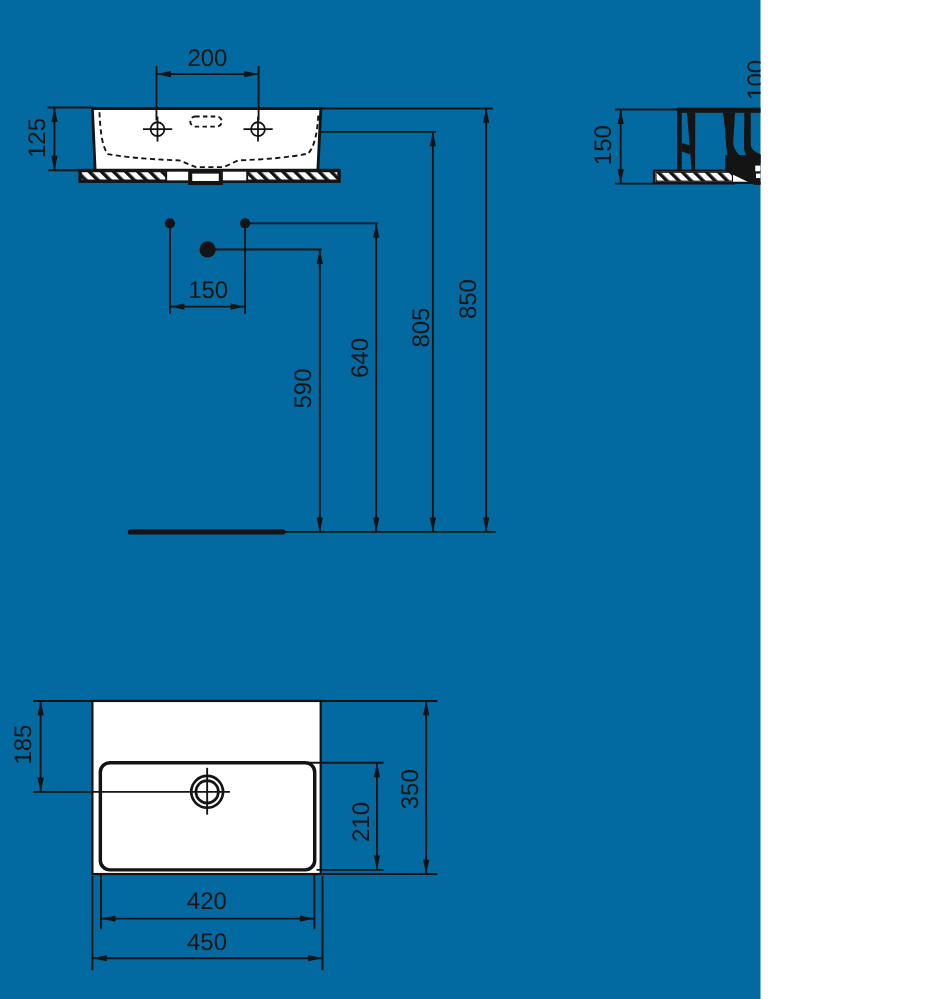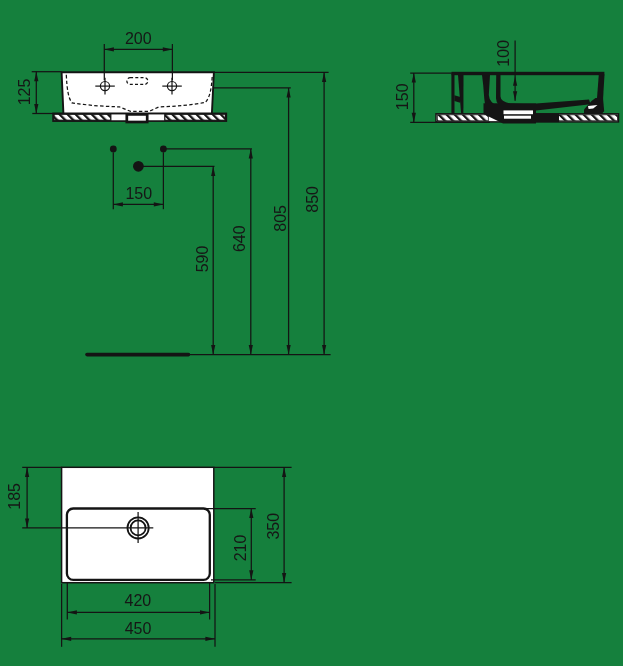--- a/index.html
+++ b/index.html
@@ -1,16 +1,16 @@
 <!DOCTYPE html>
 <html><head>
 <meta charset="utf-8">
 <style>
 html,body{margin:0;padding:0;background:#fff;}
-#page{position:relative;width:623px;height:666px;background:#15803d;font-family:"Liberation Sans",sans-serif;overflow:hidden;}
+#page{position:relative;width:507px;height:666px;background:#0369a1;font-family:"Liberation Sans",sans-serif;overflow:hidden;}
 svg{position:absolute;left:0;top:0;}
 text{font-family:"Liberation Sans",sans-serif;font-size:16px;fill:#161616;}
 </style>
 </head>
 <body>
 <div id="page">
 <svg width="623" height="666" viewBox="0 0 623 666">
 <defs>
 <pattern id="hatch" width="5.7" height="5.7" patternUnits="userSpaceOnUse" patternTransform="rotate(-45)">
 <rect width="5.7" height="5.7" fill="#fff"></rect>

